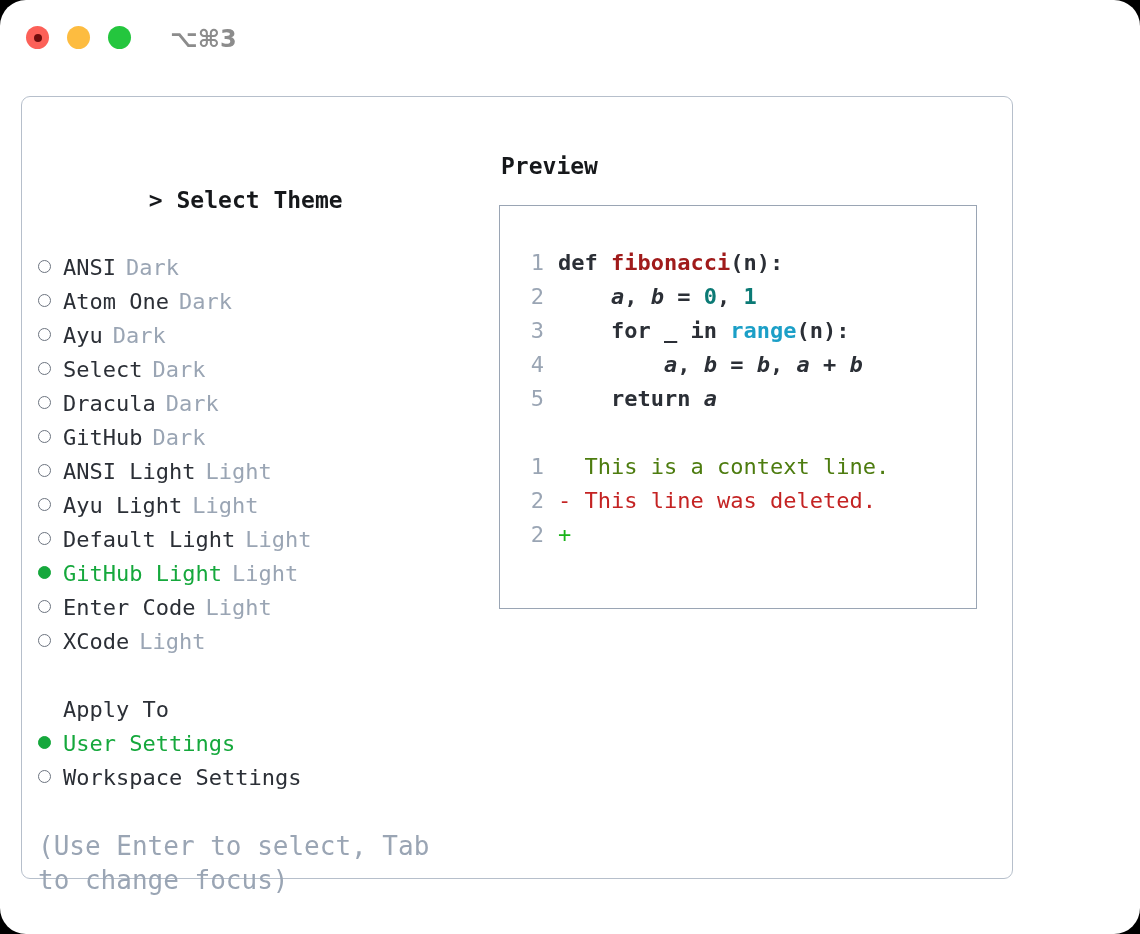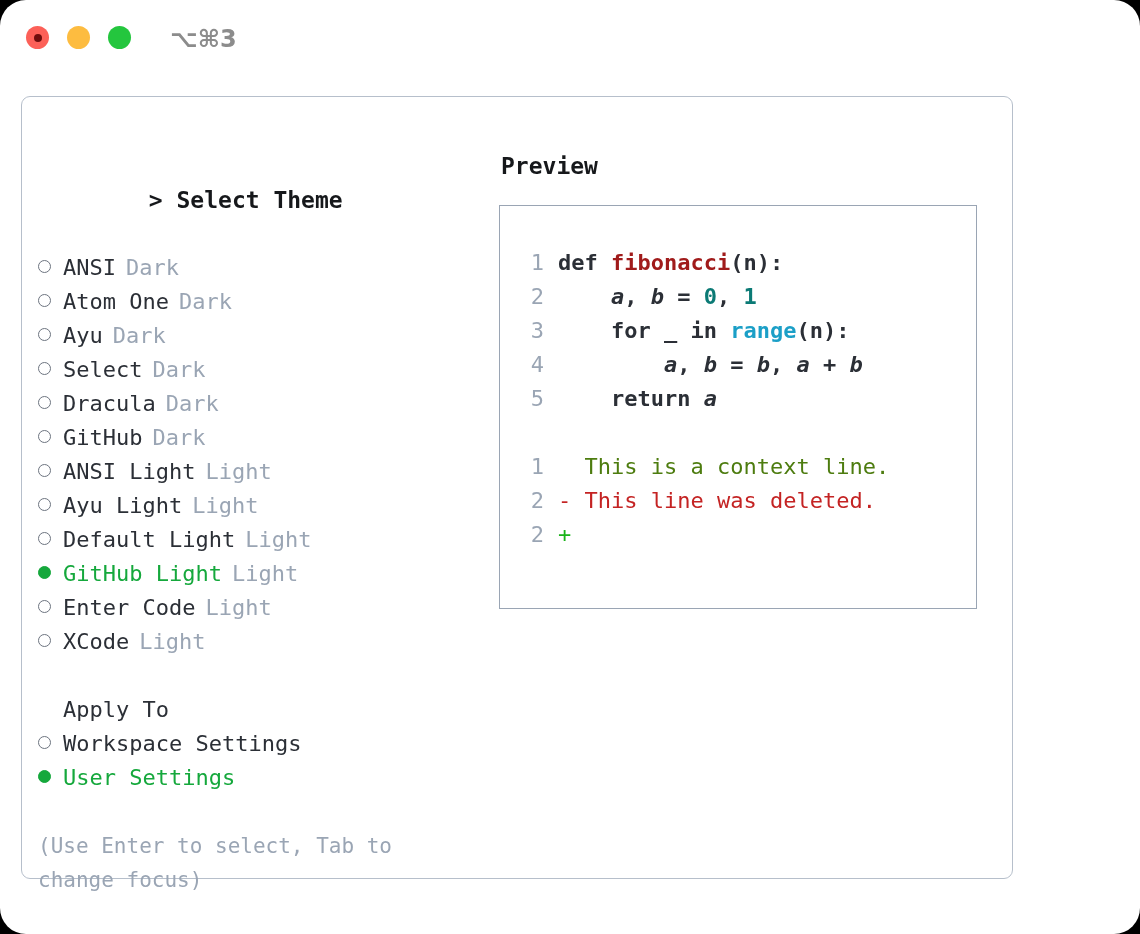--- a/index.html
+++ b/index.html
@@ -141,21 +141,21 @@
     font-size: 22px;
     color: #2b2f36;
     line-height: 34px;
     height: 34px;
     padding-left: 25px;
     white-space: pre;
   }
 
   .hint {
     margin-top: 34px;
-    font-size: 21px;
+    font-size: 26px;
     line-height: 34px;
     color: #9aa5b4;
     width: 410px;
     white-space: pre-wrap;
   }
 
   
   .preview-title {
     font-size: 23px;
     font-weight: 700;
@@ -239,22 +239,22 @@
           <div class="theme-row"><span class="bullet bullet-on"></span><span class="theme-name sel">GitHub Light</span><span class="theme-tag">Light</span></div>
           <div class="theme-row"><span class="bullet bullet-off"></span><span class="theme-name">Enter Code</span><span class="theme-tag">Light</span></div>
           <div class="theme-row"><span class="bullet bullet-off"></span><span class="theme-name">XCode</span><span class="theme-tag">Light</span></div>
         </div>
 
       <div class="spacer"></div>
 
       <div class="apply-heading">Apply To</div>
 
       <div id="apply-list">
+          <div class="theme-row"><span class="bullet bullet-on"></span><span class="theme-name sel">User Settings</span></div>
           <div class="theme-row"><span class="bullet bullet-off"></span><span class="theme-name">Workspace Settings</span></div>
-          <div class="theme-row"><span class="bullet bullet-on"></span><span class="theme-name sel">User Settings</span></div>
         </div>
 
       <div class="hint">(Use Enter to select, Tab to change focus)</div>
     </div>
 
     <div class="col-right">
       <div class="preview-title">Preview</div>
 
       <div class="preview-box">
         <div id="code-block">

